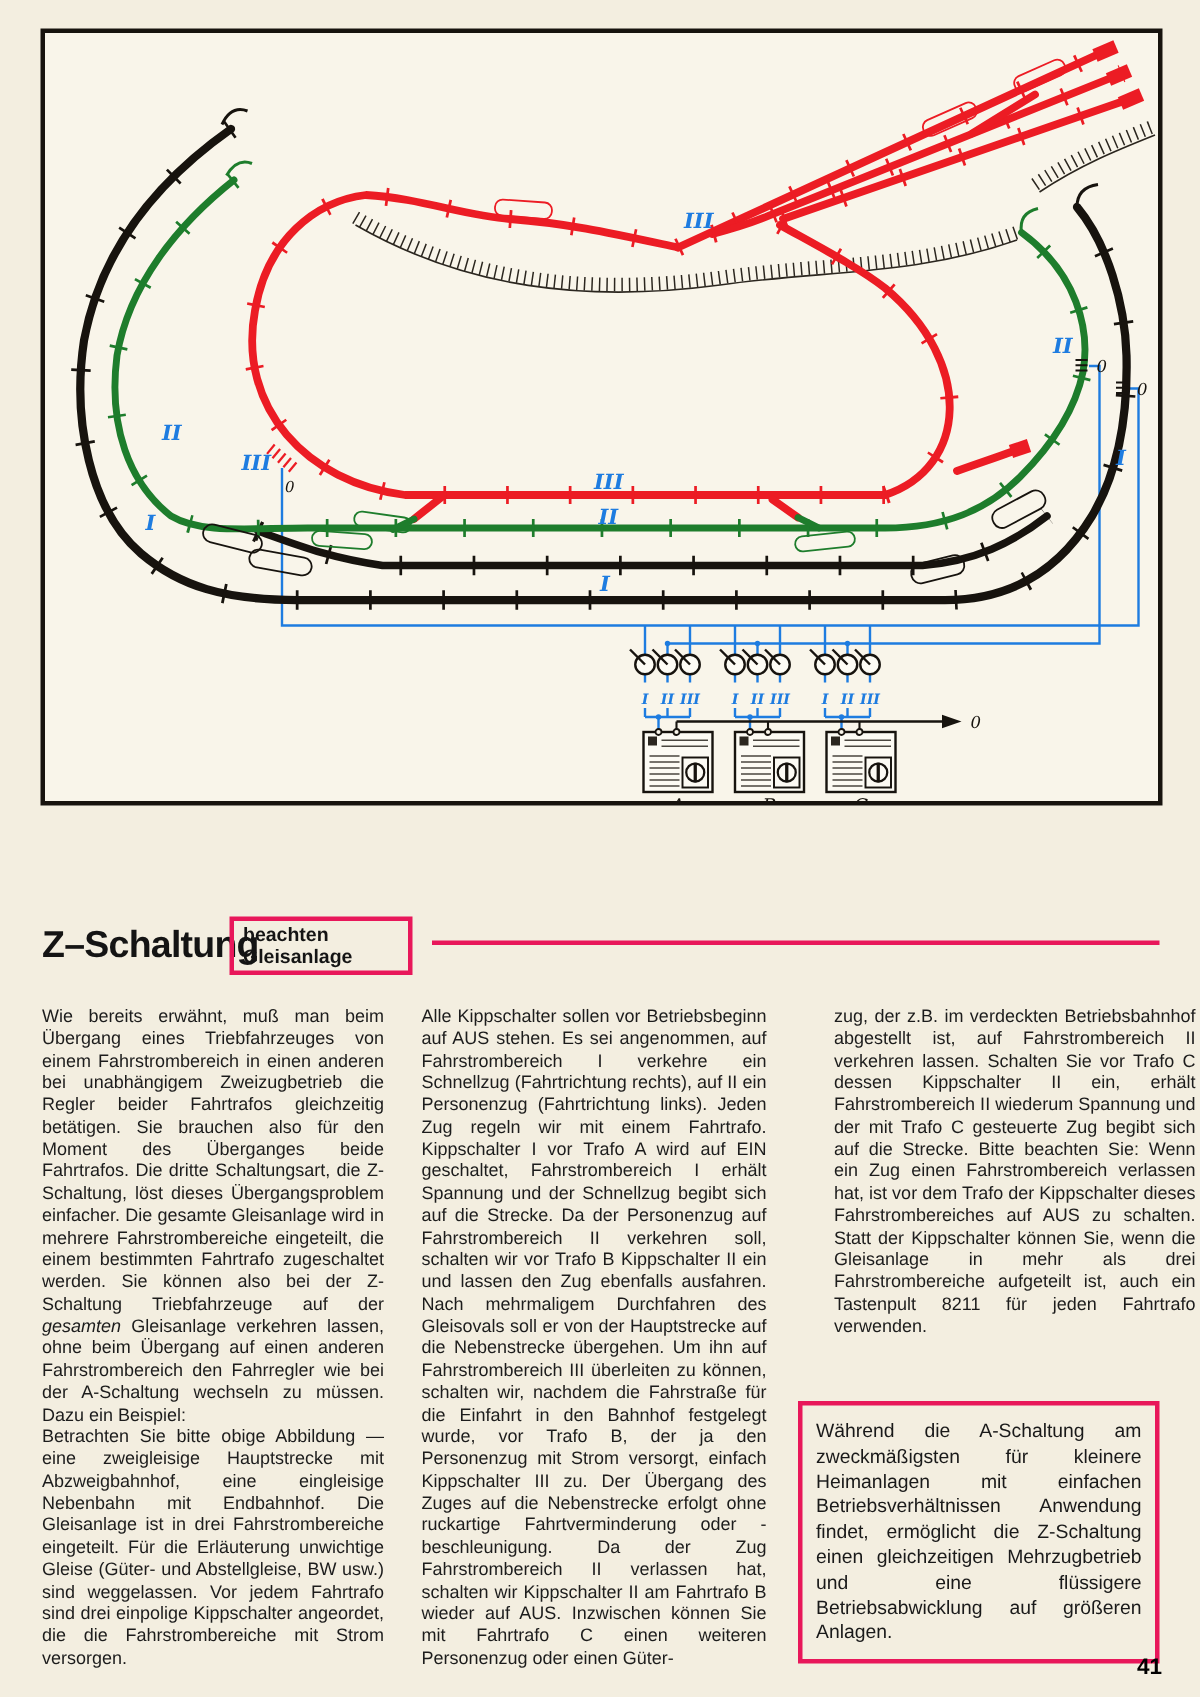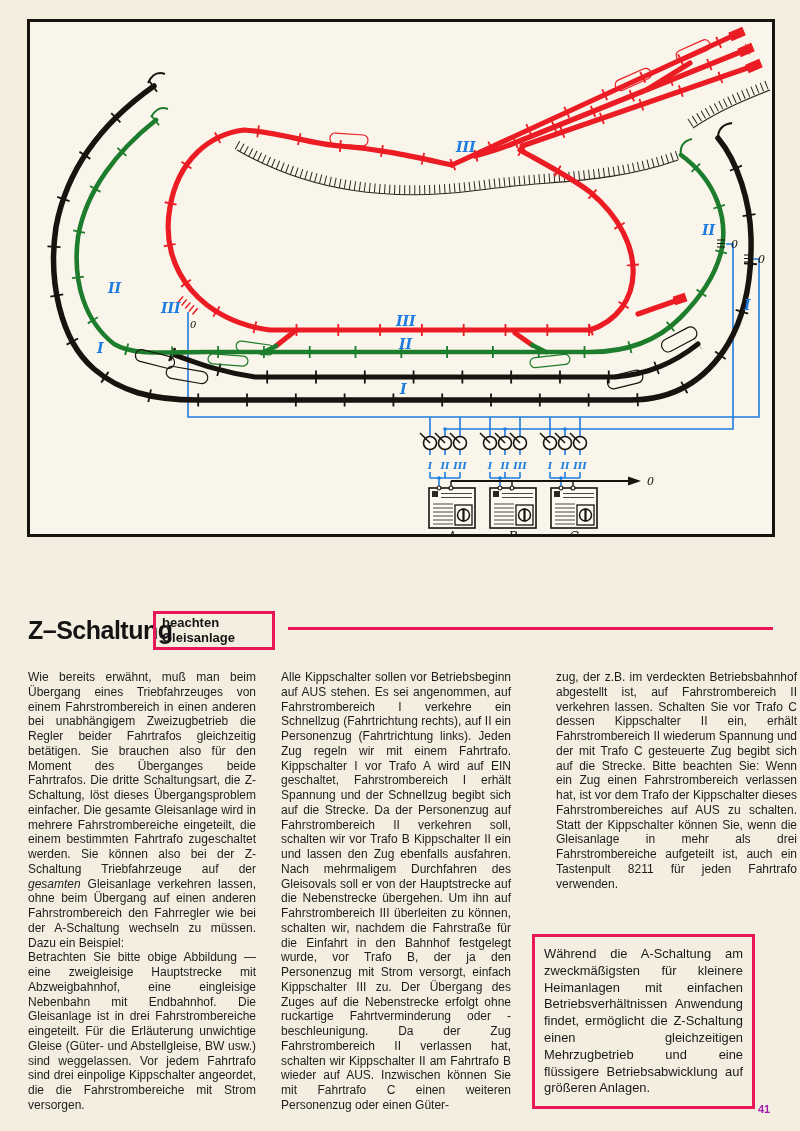--- a/index.html
+++ b/index.html
@@ -48,25 +48,25 @@
   .h-rule{position:absolute;left:288px;top:627px;width:485px;height:3px;background:#e8175a}
   
   .col{position:absolute;top:670px;font-size:12px;line-height:14.75px;
        text-align:justify;color:#1c1c1c}
   .col p{margin:0}
   #col1{left:28px;width:228px}
   #col2{left:281px;width:230px}
   #col3{left:556px;width:241px}
   
   .callout{
-    position:absolute;left:532px;top:934px;width:223px;box-sizing:border-box;
+    position:absolute;left:532px;top:934px;width:241px;box-sizing:border-box;
     border:3.5px solid #e8175a;padding:9px 9px;
     font-size:12.9px;line-height:16.8px;text-align:justify;color:#191919;
   }
-  .pagenum{position:absolute;left:758px;top:1103px;font-size:11px;font-weight:bold;color:#a21caf}
+  .pagenum{position:absolute;left:758px;top:1103px;font-size:15px;font-weight:bold;color:#000000}
 </style>
 </head>
 <body>
 
 <div class="fig">
 <svg width="742" height="512" viewBox="0 0 742 512">
   <defs>
     <path id="pb1" d="M124,64 C80,95 38,140 26,205 C18,258 30,318 64,347 C90,369 120,378 168,378 L600,378 C648,378 678,355 698,322 C714,295 722,258 721,215 C720,180 708,140 688,116"></path>
     <path id="pb2" d="M142,332 C170,342 190,350 225,355 L585,355 C620,352 645,340 668,322"></path>
     <path id="pg" d="M126,98 C88,128 56,168 48,215 C42,262 56,300 84,322 C104,334 135,330 175,330 L560,330 C600,330 628,318 650,296 C668,278 686,255 692,226 C697,198 688,160 651,133"></path>

